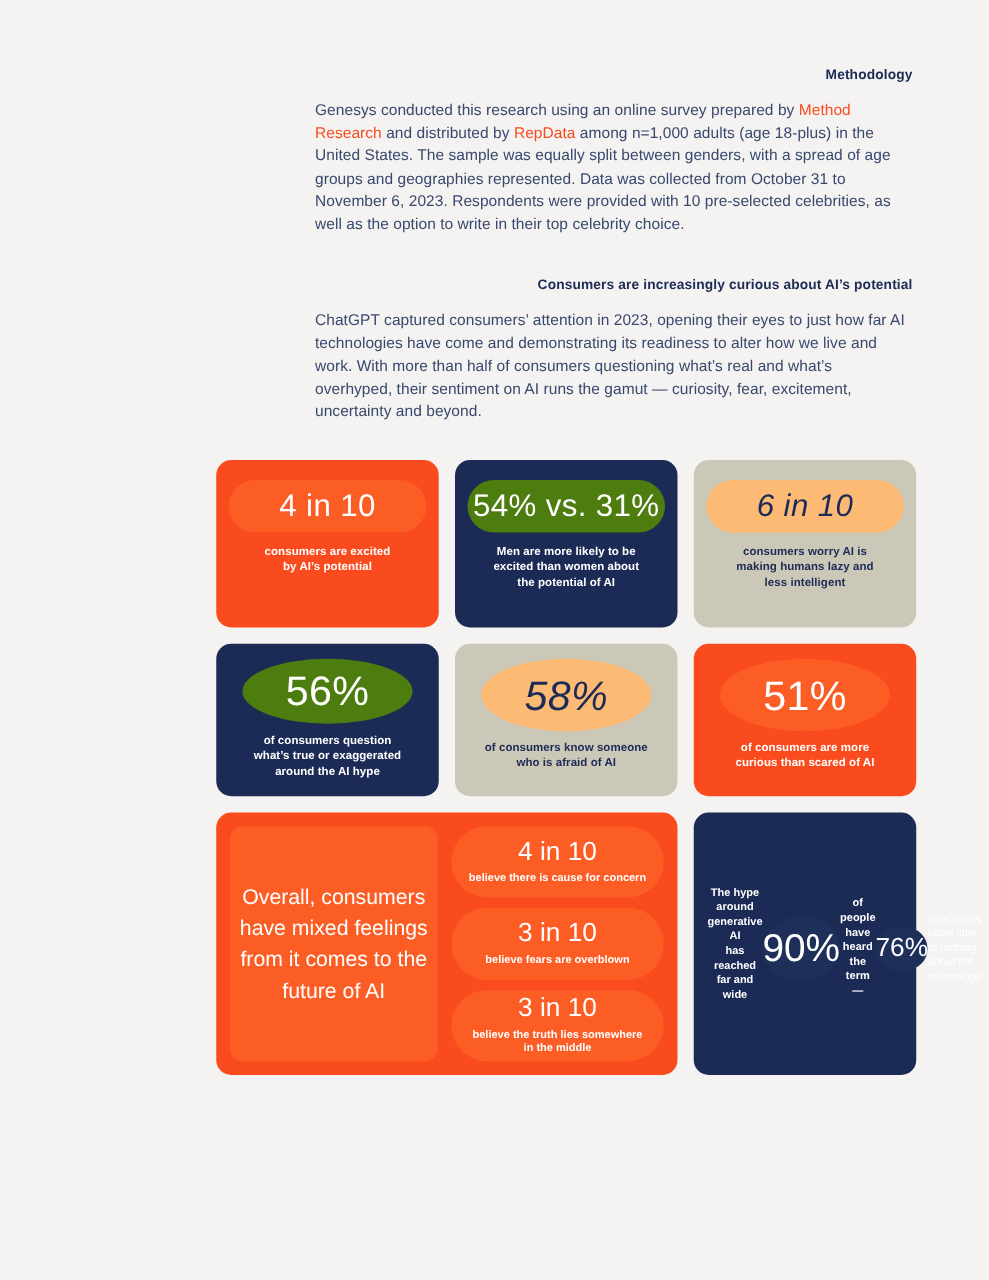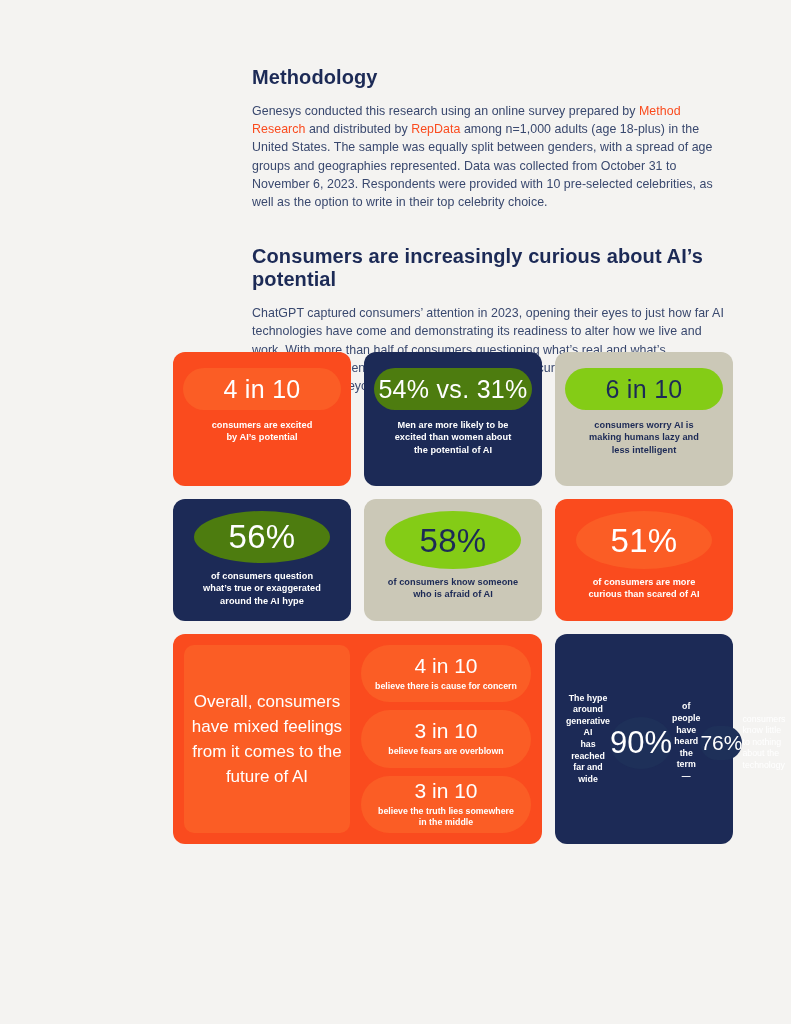--- a/index.html
+++ b/index.html
@@ -9,32 +9,32 @@
     font-family:"Liberation Sans","DejaVu Sans",sans-serif;
     color:#1c2a56;
     position:relative;
     overflow:hidden;
   }
   .page{position:relative;width:791px;height:1024px;}
 
   
   .textcol{position:absolute;left:252px;top:50px;width:478px;}
   h2.sec-title{
-    font-size:20px;font-weight:700;margin:16px 0 13px 0;
-    letter-spacing:.1px;color:#1c2a56;
+    font-size:11px;font-weight:700;margin:4px 0 13px 0;
+    letter-spacing:.1px;color:#1c2a56;text-align:right;
   }
   h2.sec-title.second{margin-top:34px;}
   p.body{
     font-size:12.4px;line-height:18.2px;margin:0;color:#39486e;
     letter-spacing:.05px;font-weight:400;
   }
   .lnk{color:#fa4b1e;}
 
   
-  .grid{position:absolute;left:173px;top:352px;width:560px;}
+  .grid{position:absolute;left:173px;top:368px;width:560px;}
   .row{display:flex;gap:13px;margin-bottom:13px;}
   .card{
     border-radius:12px;
     box-sizing:border-box;
     display:flex;flex-direction:column;align-items:center;
     overflow:hidden;
   }
   .c-orange{background:#fa4b1e;color:#ffffff;}
   .c-navy{background:#1c2a56;color:#ffffff;}
   .c-tan{background:#cbc8b7;color:#1c2a56;}
@@ -47,21 +47,21 @@
 
   .pill{
     display:flex;align-items:center;justify-content:center;
     width:100%;box-sizing:border-box;
     border-radius:999px;
   }
   .pill.wide{height:42px;}
   .pill.oval{height:58px;width:86%;border-radius:50%/50%;}
   .pill-o{background:#fb5d25;}
   .pill-n{background:#4d7c0f;}
-  .pill-t{background:#84cc16;}
+  .pill-t{background:#fdba74;font-style:italic;}
 
   .bignum{
     font-size:25px;font-weight:400;letter-spacing:.3px;line-height:1;
   }
   .bignum.xl{font-size:33px;}
   .sub{
     font-size:9.2px;line-height:12.4px;text-align:center;font-weight:700;
     margin-top:9px;letter-spacing:.05px;
   }
   .sub.tight{margin-top:7px;}

